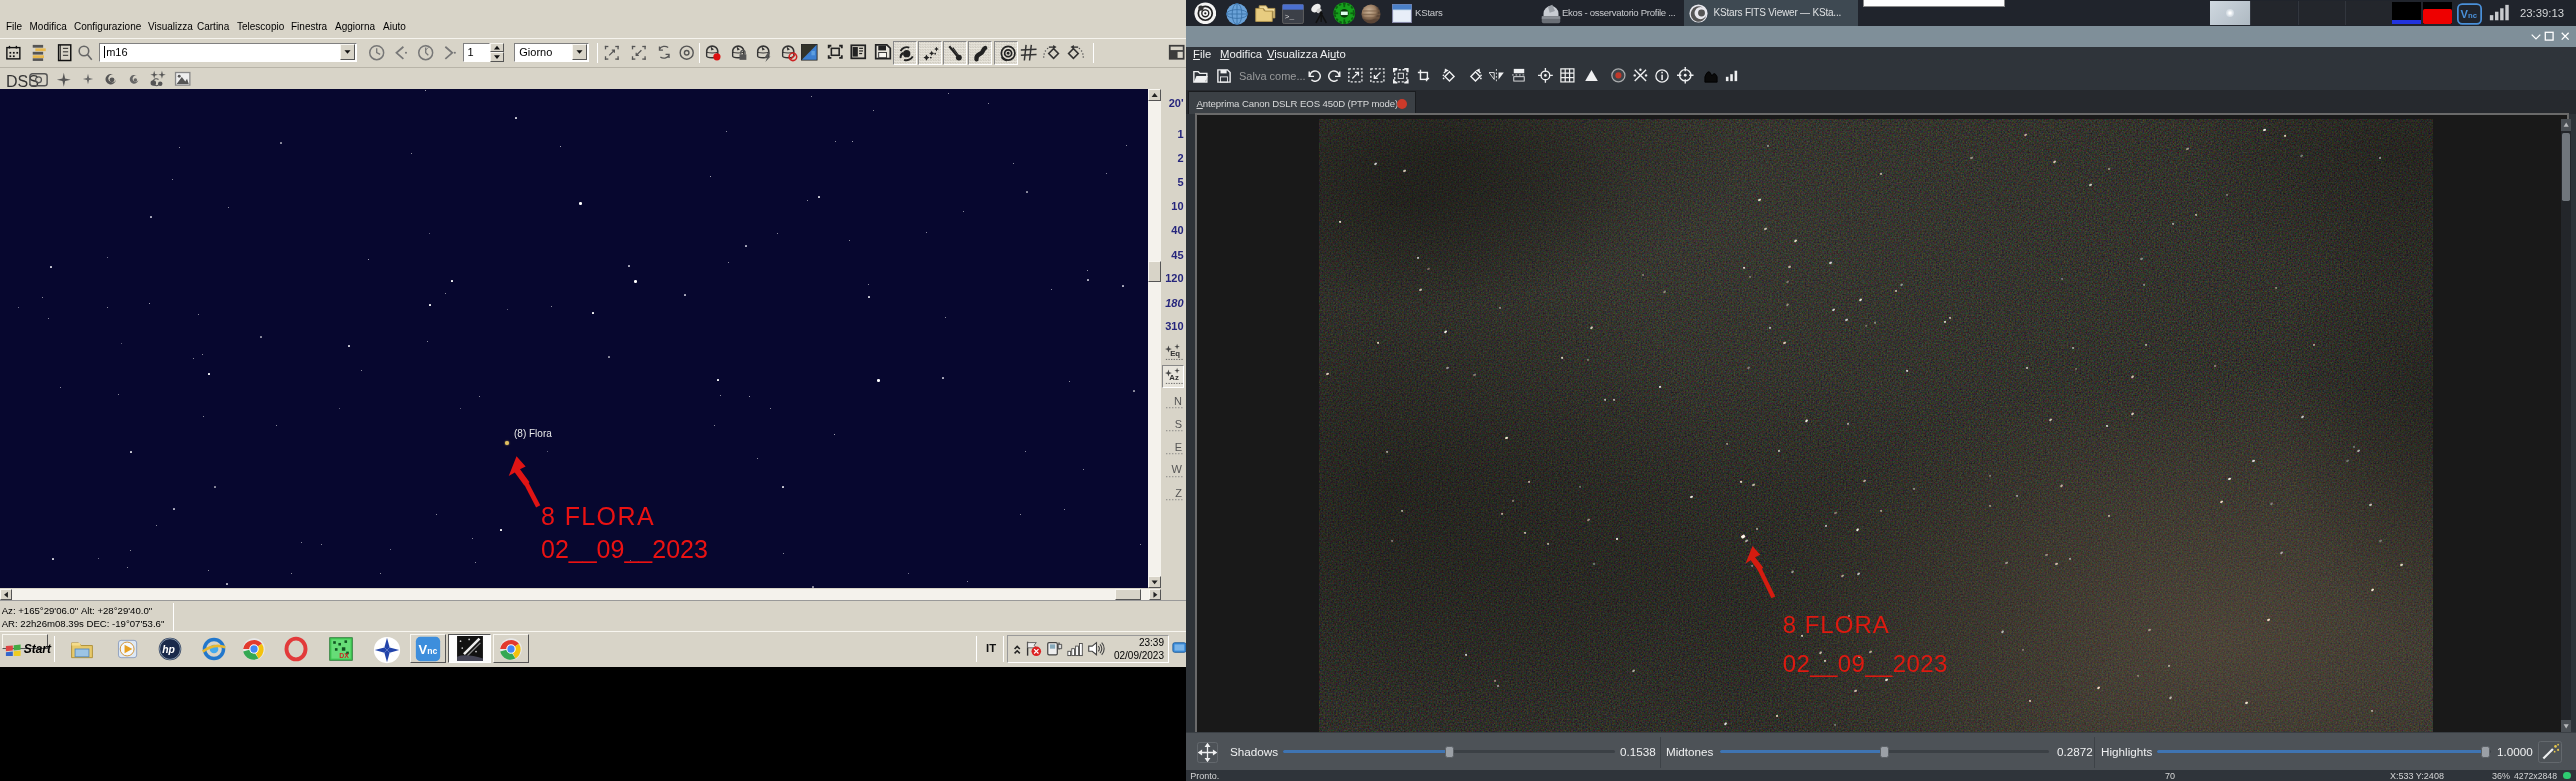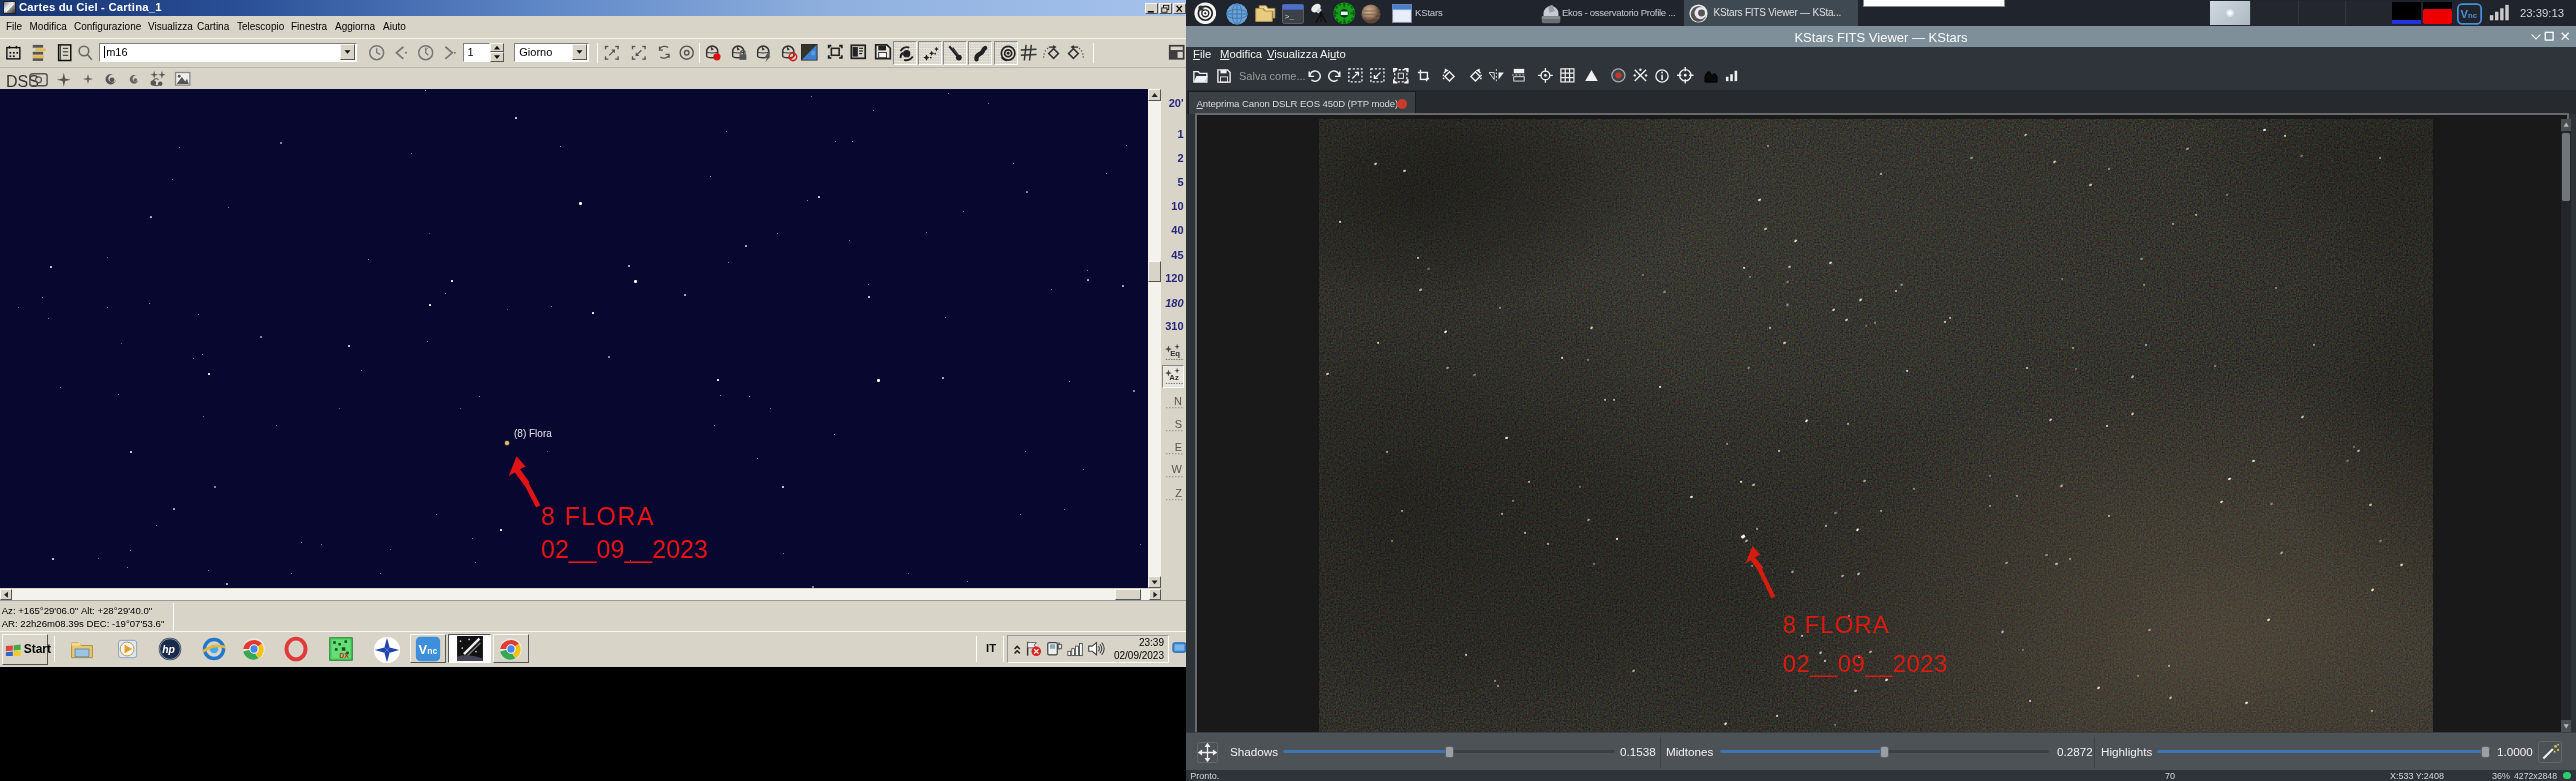--- a/index.html
+++ b/index.html
@@ -7,44 +7,20 @@
   .abs { position:absolute; }
   svg { display:block; }
   .sunk { background:#fff; border:0.9px solid; border-color:#808080 #fff #fff #808080; }
   .raise { background:#d8d4c8; border:0.9px solid; border-color:#f8f6f0 #555 #555 #f8f6f0; }
   .ddbtn { position:absolute; background:#d8d4c8; border:0.9px solid; border-color:#f8f6f0 #555 #555 #f8f6f0; }
 </style>
 </head>
 <body>
 <div class="abs" style="left:0;top:0;width:1186px;height:667px;background:#d8d4c8;">
 
-<div class="abs" style="left:0;top:0;width:1186px;height:15.6px;background:linear-gradient(to right,#16336e 0%,#2a4f97 20%,#5d86c6 45%,#8fb0de 70%,#a5c2ec 100%);">
- <div class="abs" style="left:2.6px;top:0.9px;width:13px;height:13px;background:linear-gradient(135deg,#777 0%,#eee 40%,#999 55%,#333 100%);border:0.9px solid #222;">
-   <svg width="11.3" height="11.3" viewBox="0 0 13 13">
-          <line x1="2" y1="11" x2="11" y2="2" stroke="#fff" stroke-width="2"></line>
-        </svg>
-      </div>
- <div class="abs" style="left:19px;top:0.9px;color:#fff;font-size:11.3px;font-weight:bold;letter-spacing:0.2px;">Cartes du Ciel - Cartina_1</div>
- <div class="abs raise" style="left:1145px;top:2.6px;width:13px;height:11.3px;">
-        <svg width="11.3" height="9.6" viewBox="0 0 13 11">
-          <rect x="2" y="8" width="7" height="2" fill="#111"></rect>
-        </svg>
-      </div>
- <div class="abs raise" style="left:1159px;top:2.6px;width:13px;height:11.3px;">
-        <svg width="11.3" height="9.6" viewBox="0 0 13 11">
-          <rect x="4" y="1.5" width="6" height="5" fill="none" stroke="#111"></rect>
-          <rect x="2" y="4.5" width="6" height="5" fill="#d8d4c8" stroke="#111"></rect>
-        </svg>
-      </div>
- <div class="abs raise" style="left:1173px;top:2.6px;width:13px;height:11.3px;">
-        <svg width="11.3" height="9.6" viewBox="0 0 13 11">
-          <path d="M3 2 L9 9 M9 2 L3 9" stroke="#111" stroke-width="1.6"></path>
-        </svg>
-      </div>
-</div>
 <div class="abs" style="left:0;top:15.6px;width:1186px;height:22.6px;background:#d8d4c8;color:#000;font-size:10px;">
 <span class="abs" style="left:6px;top:5.2px;">File</span>
 <span class="abs" style="left:29.5px;top:5.2px;">Modifica</span>
 <span class="abs" style="left:74px;top:5.2px;">Configurazione</span>
 <span class="abs" style="left:148px;top:5.2px;">Visualizza</span>
 <span class="abs" style="left:197px;top:5.2px;">Cartina</span>
 <span class="abs" style="left:237px;top:5.2px;">Telescopio</span>
 <span class="abs" style="left:291px;top:5.2px;">Finestra</span>
 <span class="abs" style="left:335px;top:5.2px;">Aggiorna</span>
 <span class="abs" style="left:383px;top:5.2px;">Aiuto</span>
@@ -532,21 +508,21 @@
           <polygon points="8.5,5.5 4,2 4,9" fill="#222"></polygon>
         </svg>
       </div>
 </div>
 <div class="abs" style="left:1161px;top:589px;width:25px;height:11.3px;background:#d8d4c8;"></div>
 <div class="abs" style="left:0;top:600px;width:1186px;height:31px;background:#d8d4c8;border-top:0.9px solid #999;color:#000;font-size:9.6px;">
 <div class="abs" style="left:1.7px;top:2.6px;line-height:13px;white-space:nowrap;">Az:&nbsp;+165°29'06.0"&nbsp;Alt:&nbsp;+28°29'40.0"<br>AR:&nbsp;22h26m08.39s&nbsp;DEC:&nbsp;-19°07'53.6"</div>
 <div class="abs" style="left:173px;top:1.7px;width:0.9px;height:28px;background:#999;border-right:0.9px solid #fff;"></div>
 </div>
 <div class="abs" style="left:0;top:631px;width:1186px;height:34px;background:#d8d4c8;border-top:0.9px solid #f8f6f0;">
-<div class="abs raise" style="left:1.7px;top:1.7px;width:46px;height:31px;">
+<div class="abs raise" style="left:1.7px;top:1.7px;width:46px;height:15px;font-style:italic;">
 <svg class="abs" style="left:2.6px;top:6px" width="17.4" height="15.6" viewBox="0 0 20 18">
           <g transform="skewY(-6)">
             <rect x="1" y="6" width="8" height="6" fill="#d44"></rect>
             <rect x="10" y="6" width="8" height="6" fill="#4a4"></rect>
             <rect x="1" y="13" width="8" height="6" fill="#36c"></rect>
             <rect x="10" y="13" width="8" height="6" fill="#ec2"></rect>
           </g>
         </svg>
 <span class="abs" style="left:21px;top:7px;font-size:12px;font-weight:bold;color:#000;">Start</span>
       </div>
@@ -801,21 +777,20 @@
         <g fill="#c8cace">
           <rect x="2" y="13" width="4" height="6"></rect>
           <rect x="8" y="9" width="4" height="10"></rect>
           <rect x="14" y="5" width="4" height="14"></rect>
           <rect x="20" y="1" width="4" height="18"></rect>
         </g>
       </svg>
 <span class="abs" style="left:1334px;top:7px;color:#d4d6d8;font-size:11.3px;">23:39:13</span>
 </div>
 <div class="abs" style="left:0;top:26px;width:1390px;height:21px;background:#7f8f99;">
-<div class="abs" style="left:0;top:3.5px;width:1390px;text-align:center;color:#fafbfb;font-size:13px;">KStars FITS Viewer — KStars</div>
 <svg class="abs" style="left:1344px;top:6px" width="12" height="8.7" viewBox="0 0 14 10">
         <path d="M2 3 L7 8 L12 3" fill="none" stroke="#fff" stroke-width="1.5"></path>
       </svg>
 <svg class="abs" style="left:1358px;top:5.2px" width="10.4" height="10.4" viewBox="0 0 12 12">
         <rect x="1.5" y="1.5" width="9" height="9" fill="none" stroke="#fff" stroke-width="1.5"></rect>
       </svg>
 <svg class="abs" style="left:1374px;top:5.2px" width="10.4" height="10.4" viewBox="0 0 12 12">
         <path d="M2 2 L10 10 M10 2 L2 10" stroke="#fff" stroke-width="1.5"></path>
       </svg>
 </div>

